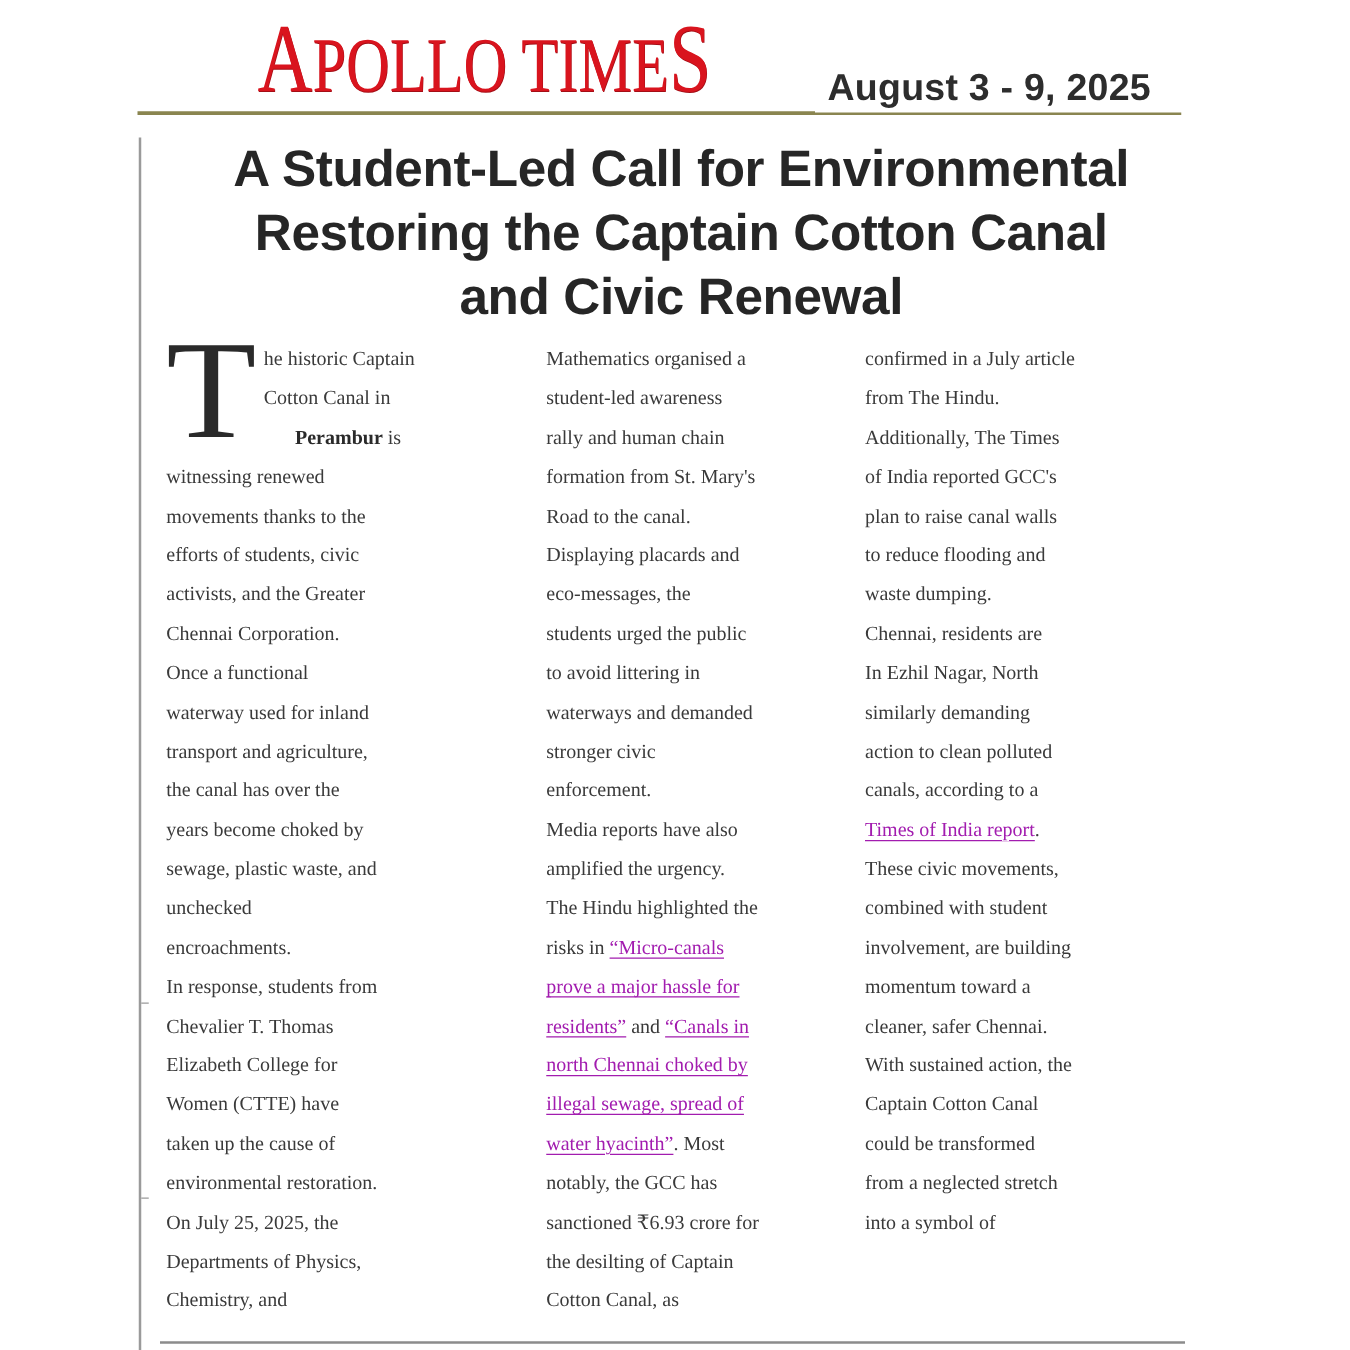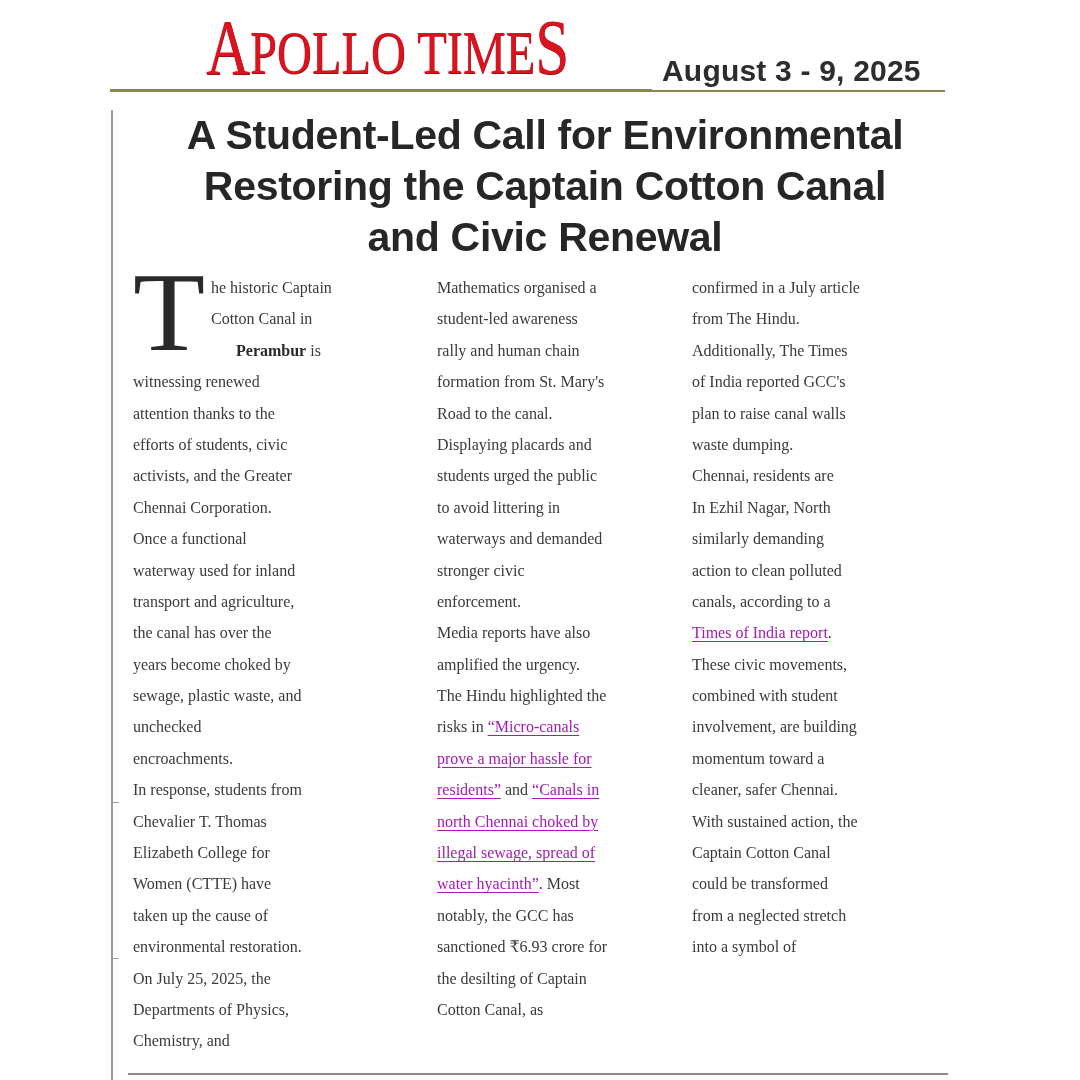--- a/index.html
+++ b/index.html
@@ -164,21 +164,21 @@
   <div>and Civic Renewal</div>
 </div>
 
 <div class="dropcap">T</div>
 
 <div class="column col1">
   <div class="line indent">he historic Captain</div>
   <div class="line indent">Cotton Canal in</div>
   <div class="line indent"><span class="bold">Perambur</span><span> is</span></div>
   <div class="line">witnessing renewed</div>
-  <div class="line">attention thanks to the</div>
+  <div class="line">movements thanks to the</div>
   <div class="line">efforts of students, civic</div>
   <div class="line">activists, and the Greater</div>
   <div class="line">Chennai Corporation.</div>
   <div class="line">Once a functional</div>
   <div class="line">waterway used for inland</div>
   <div class="line">transport and agriculture,</div>
   <div class="line">the canal has over the</div>
   <div class="line">years become choked by</div>
   <div class="line">sewage, plastic waste, and</div>
   <div class="line">unchecked</div>
@@ -194,20 +194,21 @@
   <div class="line">Chemistry, and</div>
 </div>
 
 <div class="column col2">
   <div class="line">Mathematics organised a</div>
   <div class="line">student-led awareness</div>
   <div class="line">rally and human chain</div>
   <div class="line">formation from St. Mary's</div>
   <div class="line">Road to the canal.</div>
   <div class="line">Displaying placards and</div>
+  <div class="line">eco-messages, the</div>
   <div class="line">students urged the public</div>
   <div class="line">to avoid littering in</div>
   <div class="line">waterways and demanded</div>
   <div class="line">stronger civic</div>
   <div class="line">enforcement.</div>
   <div class="line">Media reports have also</div>
   <div class="line">amplified the urgency.</div>
   <div class="line">The Hindu highlighted the</div>
   <div class="line"><span>risks in </span><span class="u">“Micro-canals</span></div>
   <div class="line"><span class="u">prove a major hassle for</span></div>
@@ -220,20 +221,21 @@
   <div class="line">the desilting of Captain</div>
   <div class="line">Cotton Canal, as</div>
 </div>
 
 <div class="column col3">
   <div class="line">confirmed in a July article</div>
   <div class="line">from The Hindu.</div>
   <div class="line">Additionally, The Times</div>
   <div class="line">of India reported GCC's</div>
   <div class="line">plan to raise canal walls</div>
+  <div class="line">to reduce flooding and</div>
   <div class="line">waste dumping.</div>
   <div class="line">Chennai, residents are</div>
   <div class="line">In Ezhil Nagar, North</div>
   <div class="line">similarly demanding</div>
   <div class="line">action to clean polluted</div>
   <div class="line">canals, according to a</div>
   <div class="line"><span class="u">Times of India report</span><span>.</span></div>
   <div class="line">These civic movements,</div>
   <div class="line">combined with student</div>
   <div class="line">involvement, are building</div>

